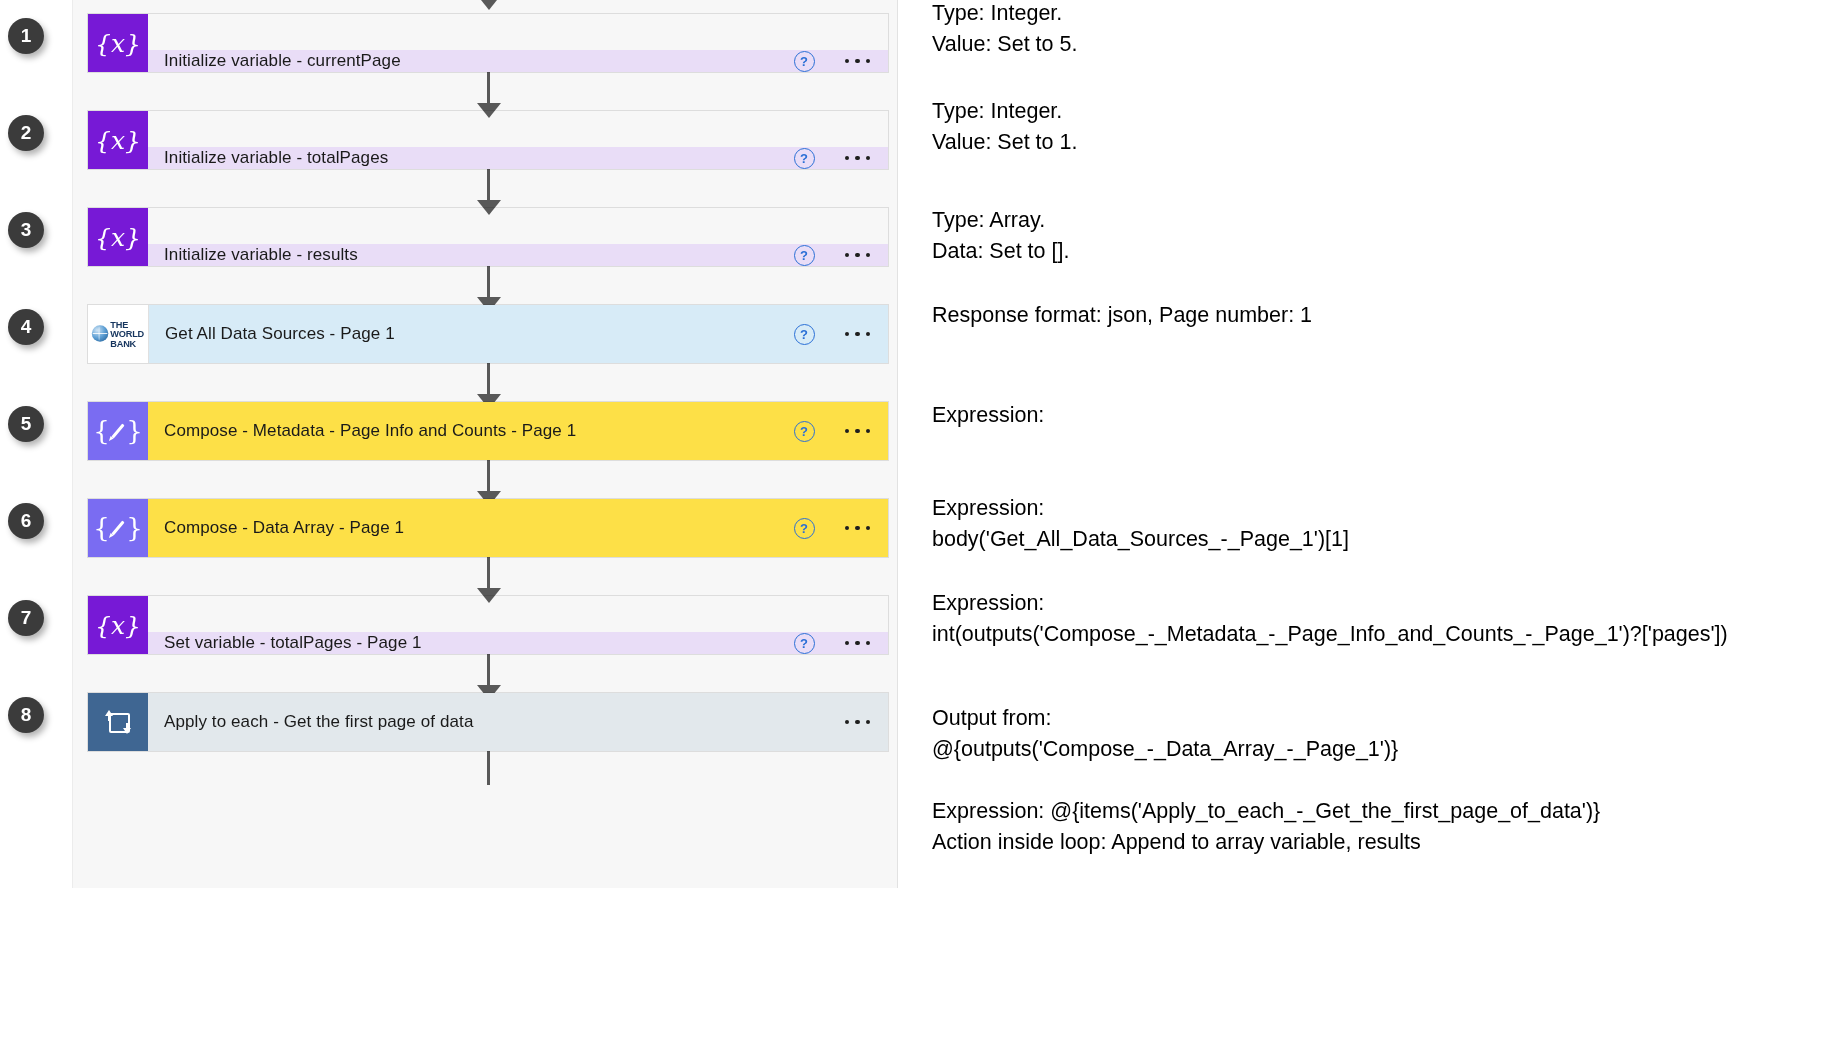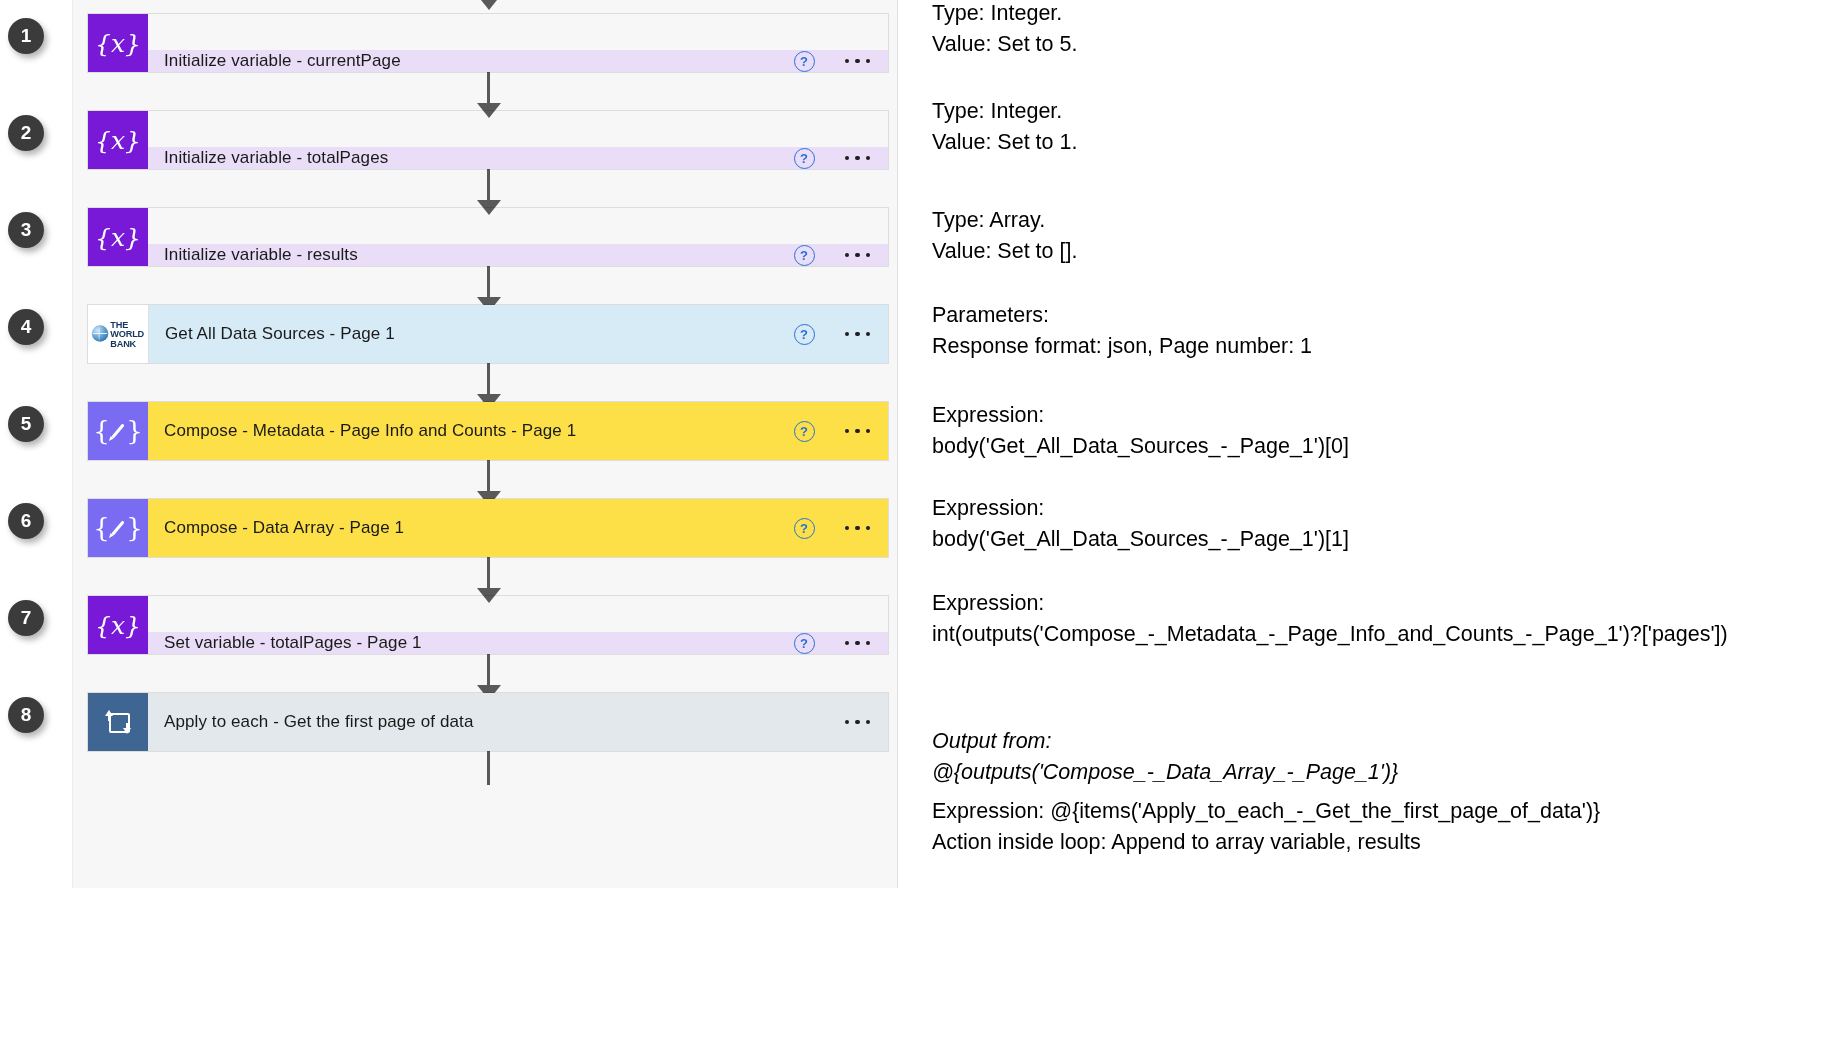--- a/index.html
+++ b/index.html
@@ -478,44 +478,42 @@
     <div>Value: Set to 5.</div>
   </div>
 
   <div class="note" style="top:96px;">
     <div>Type: Integer.</div>
     <div>Value: Set to 1.</div>
   </div>
 
   <div class="note" style="top:205px;">
     <div>Type: Array.</div>
-    <div>Value: Set to [].</div>
+    <div>Data: Set to [].</div>
   </div>
 
   <div class="note" style="top:300px;">
-    <div>Parameters:</div>
     <div>Response format: json, Page number: 1</div>
   </div>
 
   <div class="note" style="top:400px;">
     <div>Expression:</div>
-    <div>body('Get_All_Data_Sources_-_Page_1')[0]</div>
   </div>
 
   <div class="note" style="top:493px;">
     <div>Expression:</div>
     <div>body('Get_All_Data_Sources_-_Page_1')[1]</div>
   </div>
 
   <div class="note" style="top:588px;">
     <div>Expression:</div>
     <div class="long">int(outputs('Compose_-_Metadata_-_Page_Info_and_Counts_-_Page_1')?['pages'])</div>
   </div>
 
-  <div class="note" style="top:726px;font-style:italic;">
+  <div class="note" style="top:703px;">
     <div>Output from:</div>
     <div>@{outputs('Compose_-_Data_Array_-_Page_1')}</div>
   </div>
 
   <div class="note" style="top:796px;">
     <div>Expression: @{items('Apply_to_each_-_Get_the_first_page_of_data')}</div>
     <div>Action inside loop: Append to array variable, results</div>
   </div>
 
 </div>

